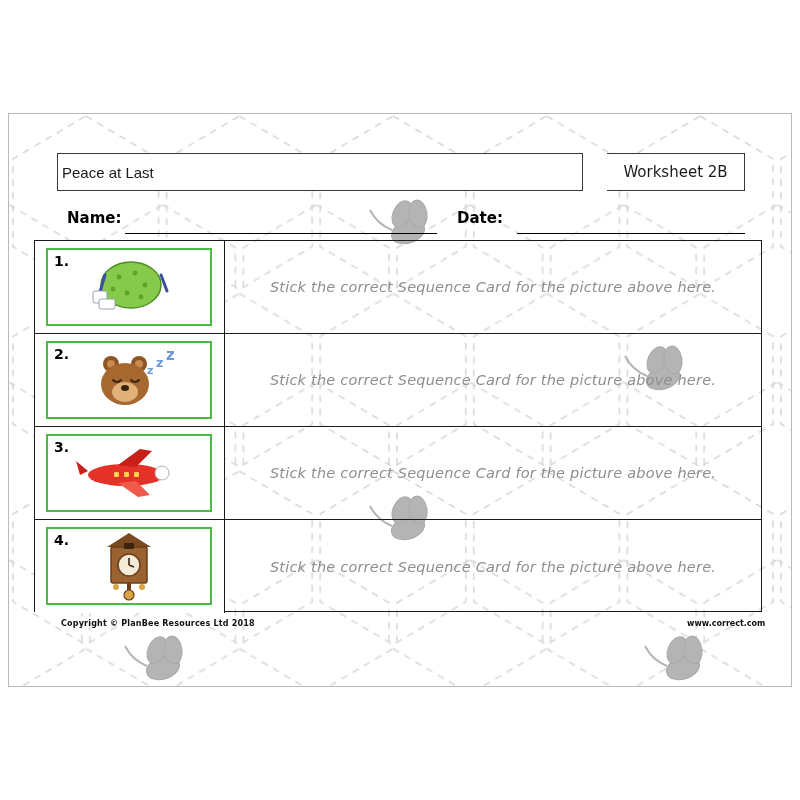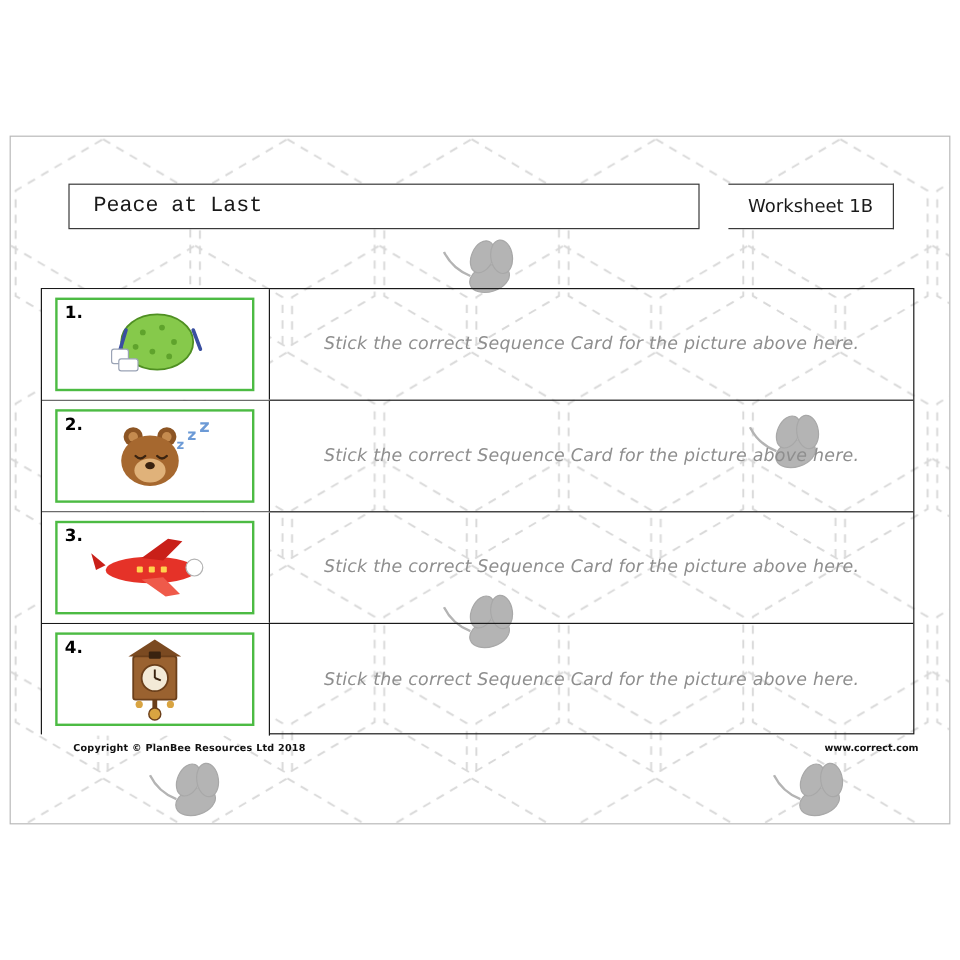--- a/index.html
+++ b/index.html
@@ -32,24 +32,24 @@
   .title-bar{
     position:absolute;
     left:48px; top:39px;
     width:526px; height:38px;
     background:#ffffff;
     border:1px solid #3a3a3a;
     box-sizing:border-box;
     display:flex; align-items:center;
   }
   .title-bar .txt{
-    margin-left:20px;
-    font-size:18px;
+    margin-left:4px;
+    font-size:15px;
     color:#1a1a1a;
-    font-family:Liberation Mono, monospace;
+    font-family:Liberation Sans, sans-serif;
   }
   .ws-bar{
     position:absolute;
     left:598px; top:39px;
     width:138px; height:38px;
     background:#ffffff;
     border:1px solid #3a3a3a;
     border-left:none;
     box-sizing:border-box;
     display:flex; align-items:center; justify-content:center;
@@ -215,23 +215,29 @@
       <ellipse cx="38" cy="18" rx="9" ry="14" transform="rotate(24 38 18)"></ellipse>
       <ellipse cx="54" cy="18" rx="9" ry="14" transform="rotate(-8 54 18)"></ellipse>
       <path d="M28 34 C18 30 10 22 6 14" fill="none" stroke="#b4b4b4" stroke-width="2"></path>
     </g>
   </svg>
 
   <div class="title-bar">
     <span class="txt">Peace at Last</span>
   </div>
   <div class="ws-bar">
-    <span class="txt">Worksheet 1B</span>
+    <span class="txt">Worksheet 2B</span>
   </div>
 
+  <div class="namedate">
+    <span class="nd-label name">Name:</span>
+    <span class="nd-rule r1"></span>
+    <span class="nd-label date">Date:</span>
+    <span class="nd-rule r2"></span>
+  </div>
 
   <div class="grid">
 
     <div class="row">
       <div class="cell-pic">
         <div class="card">
           <span class="num">1.</span>
           <div class="art">
             <svg width="120" height="64" viewBox="0 0 120 64">
               <ellipse cx="62" cy="30" rx="30" ry="23" fill="#86c94b" stroke="#4f8f22" stroke-width="1.5"></ellipse>

